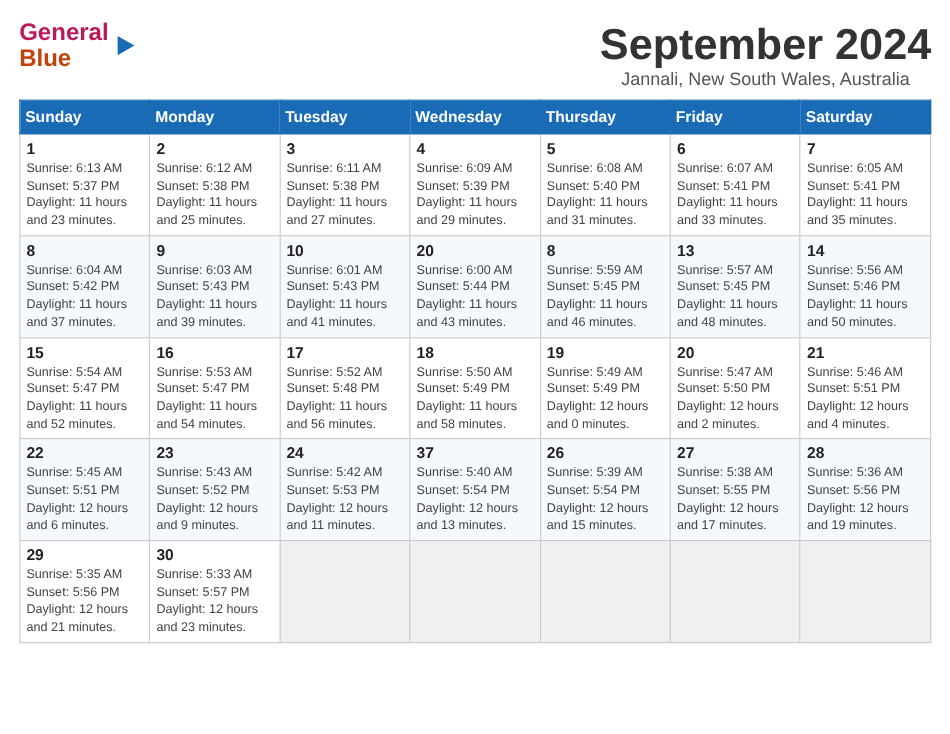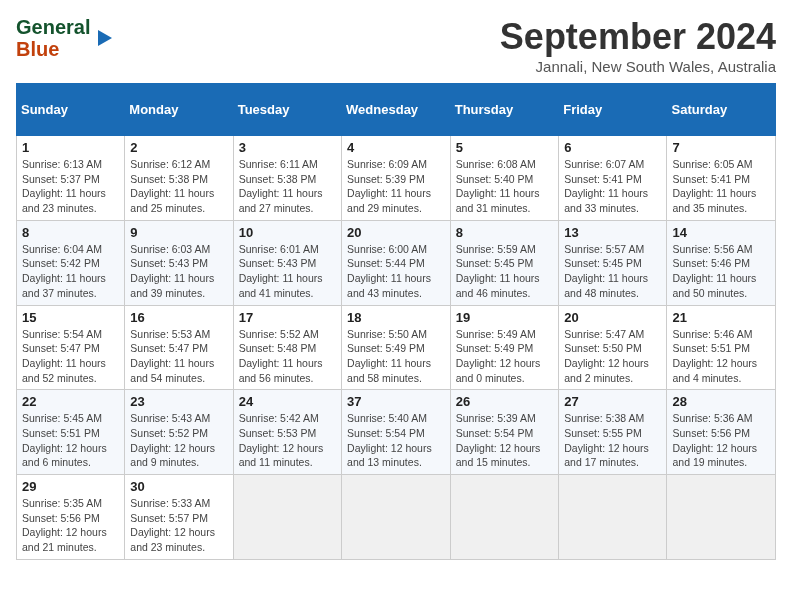--- a/index.html
+++ b/index.html
@@ -21,48 +21,48 @@
       flex-direction: column;
       align-items: flex-start;
     }
     .logo-text {
       font-size: 20px;
       font-weight: bold;
       color: #333;
       line-height: 1.1;
     }
     .logo-text span {
-      color: #14532d;
+      color: #be185d;
     }
     .logo-row {
       display: flex;
       align-items: center;
     }
     .title-block {
-      text-align: right;
+      text-align: center;
       margin-left: 24px;
     }
     .month-title {
       font-size: 36px;
       font-weight: bold;
       color: #333;
     }
     .location-title {
       font-size: 15px;
       color: #555;
     }
     .calendar {
       width: 100%;
       border-collapse: collapse;
       font-size: 11px;
     }
     .calendar th {
       background-color: #1a6bb5;
       color: #fff;
-      padding: 18px 4px;
+      padding: 6px 4px;
       text-align: left;
       font-size: 13px;
       font-weight: bold;
       border: 1px solid #1a6bb5;
     }
     .calendar td {
       border: 1px solid #ccc;
       vertical-align: top;
       padding: 4px 5px;
       width: 109px;

